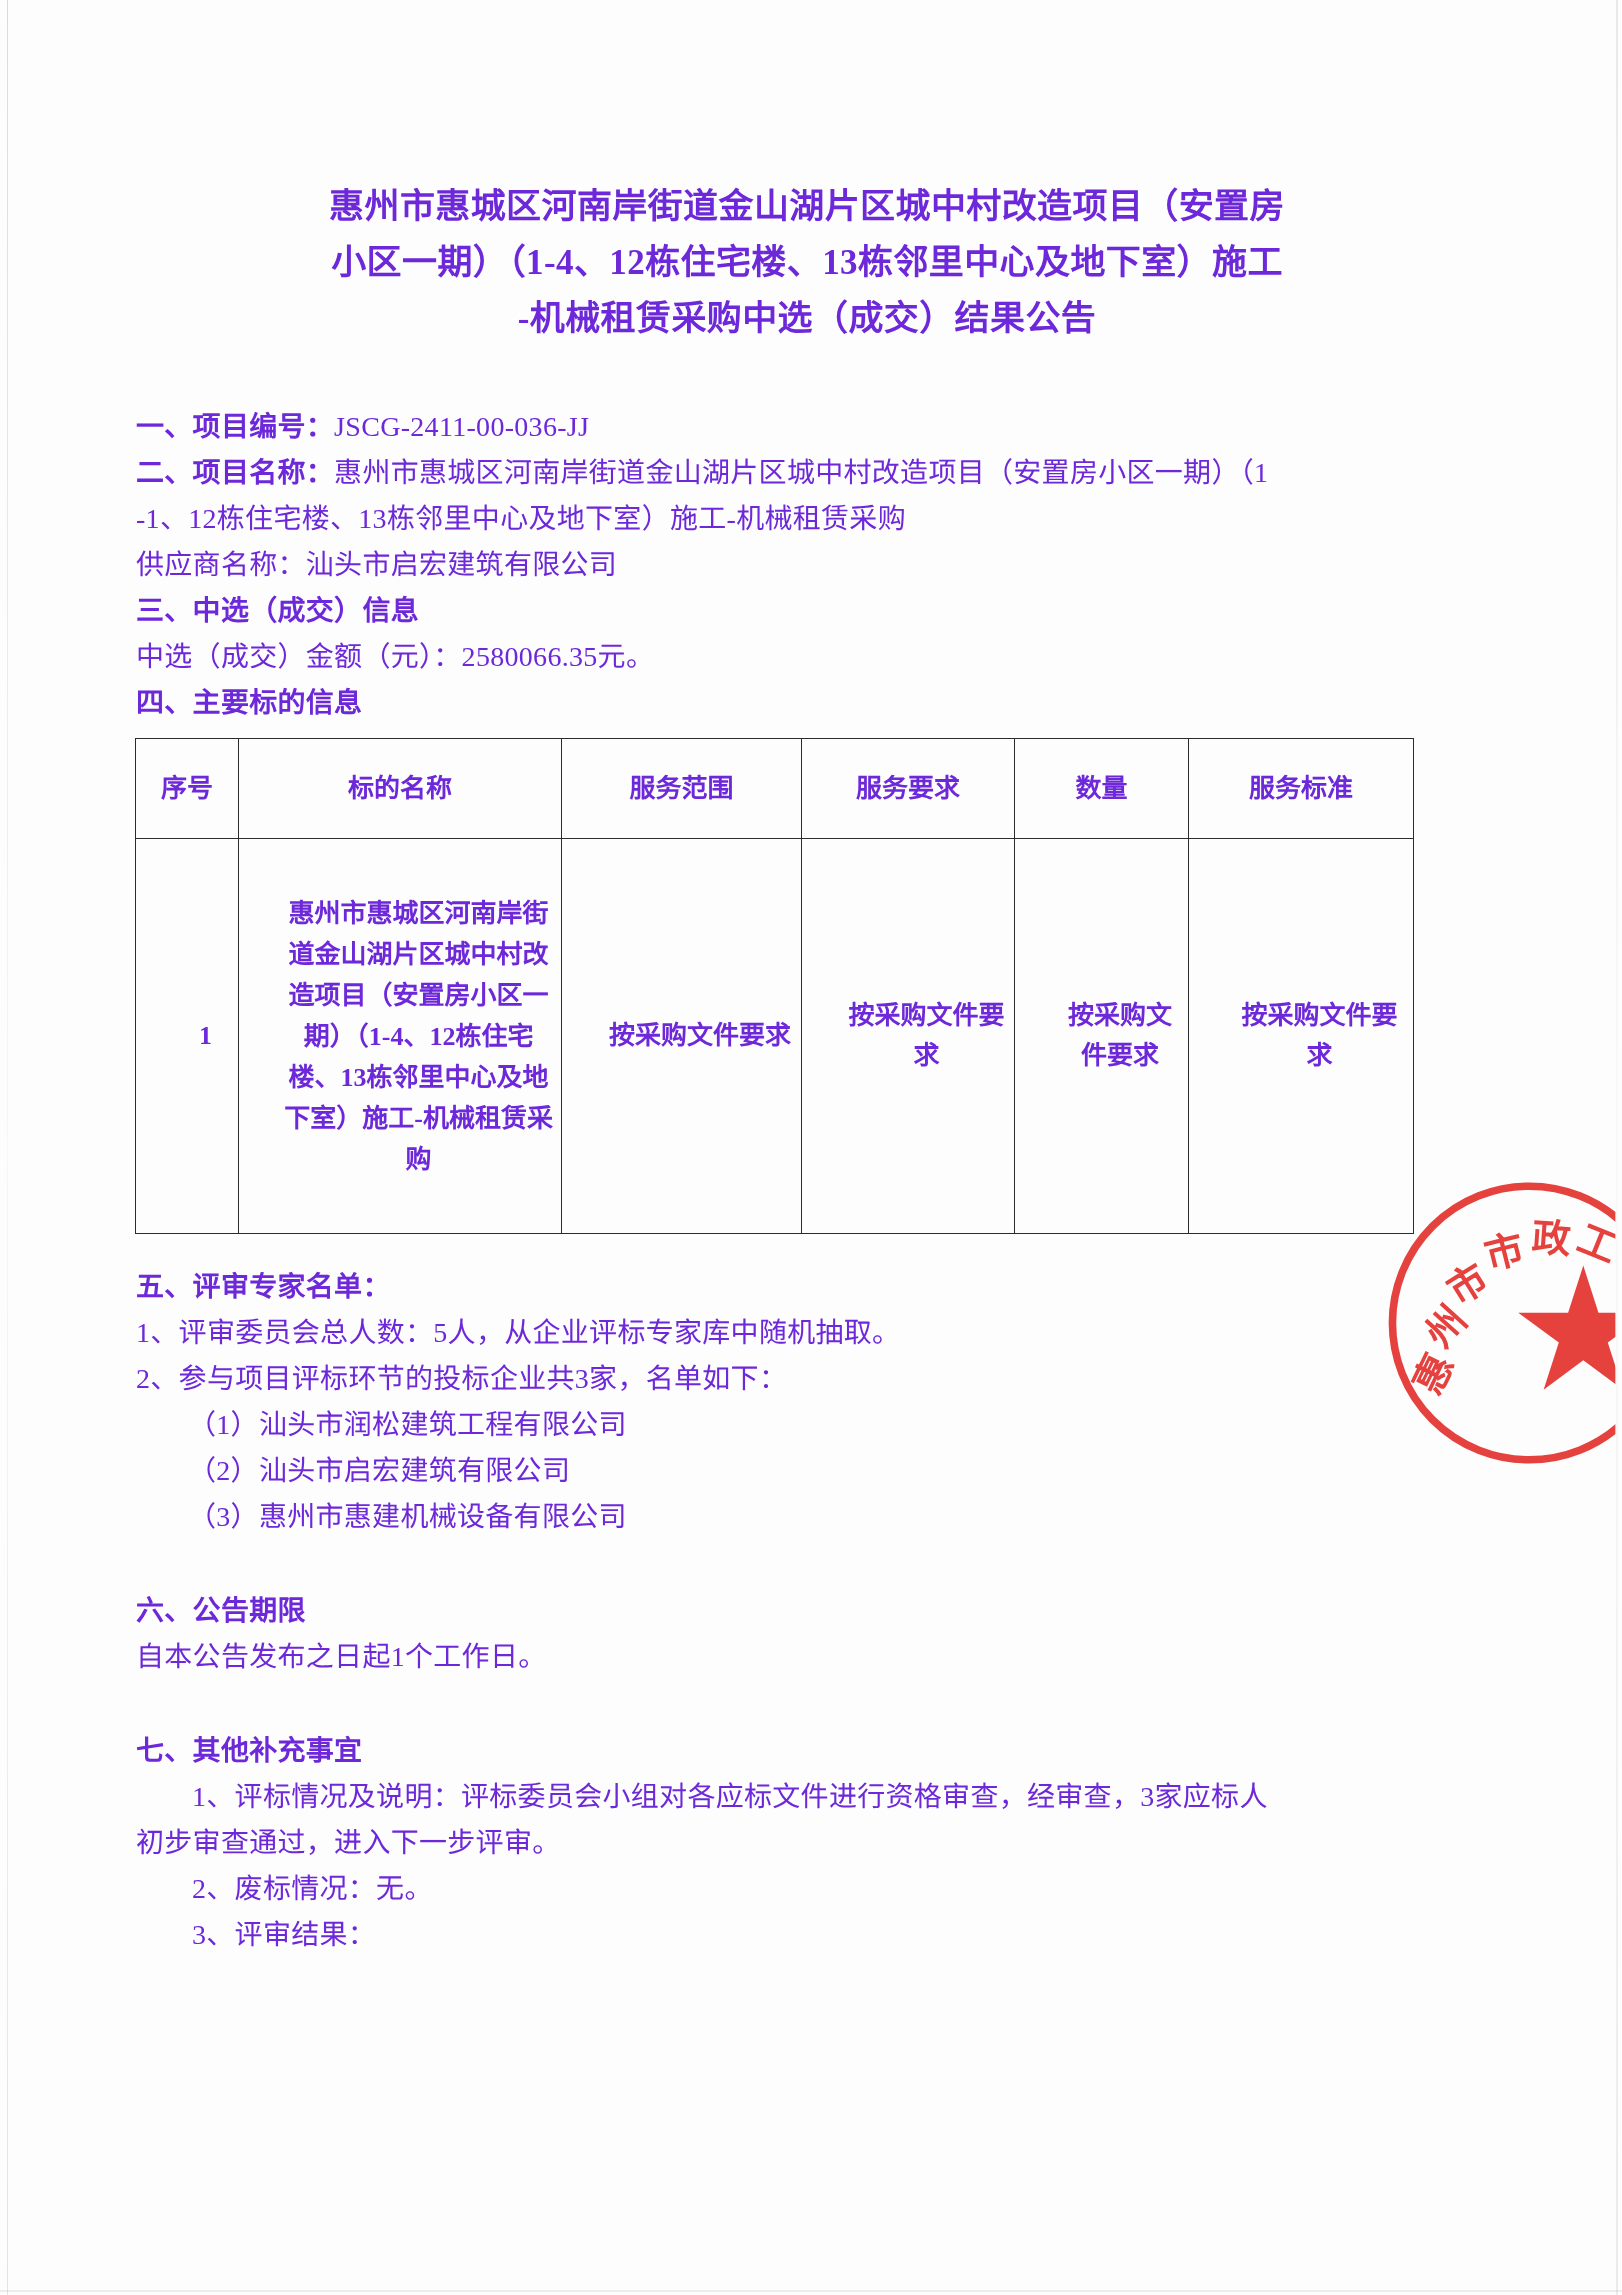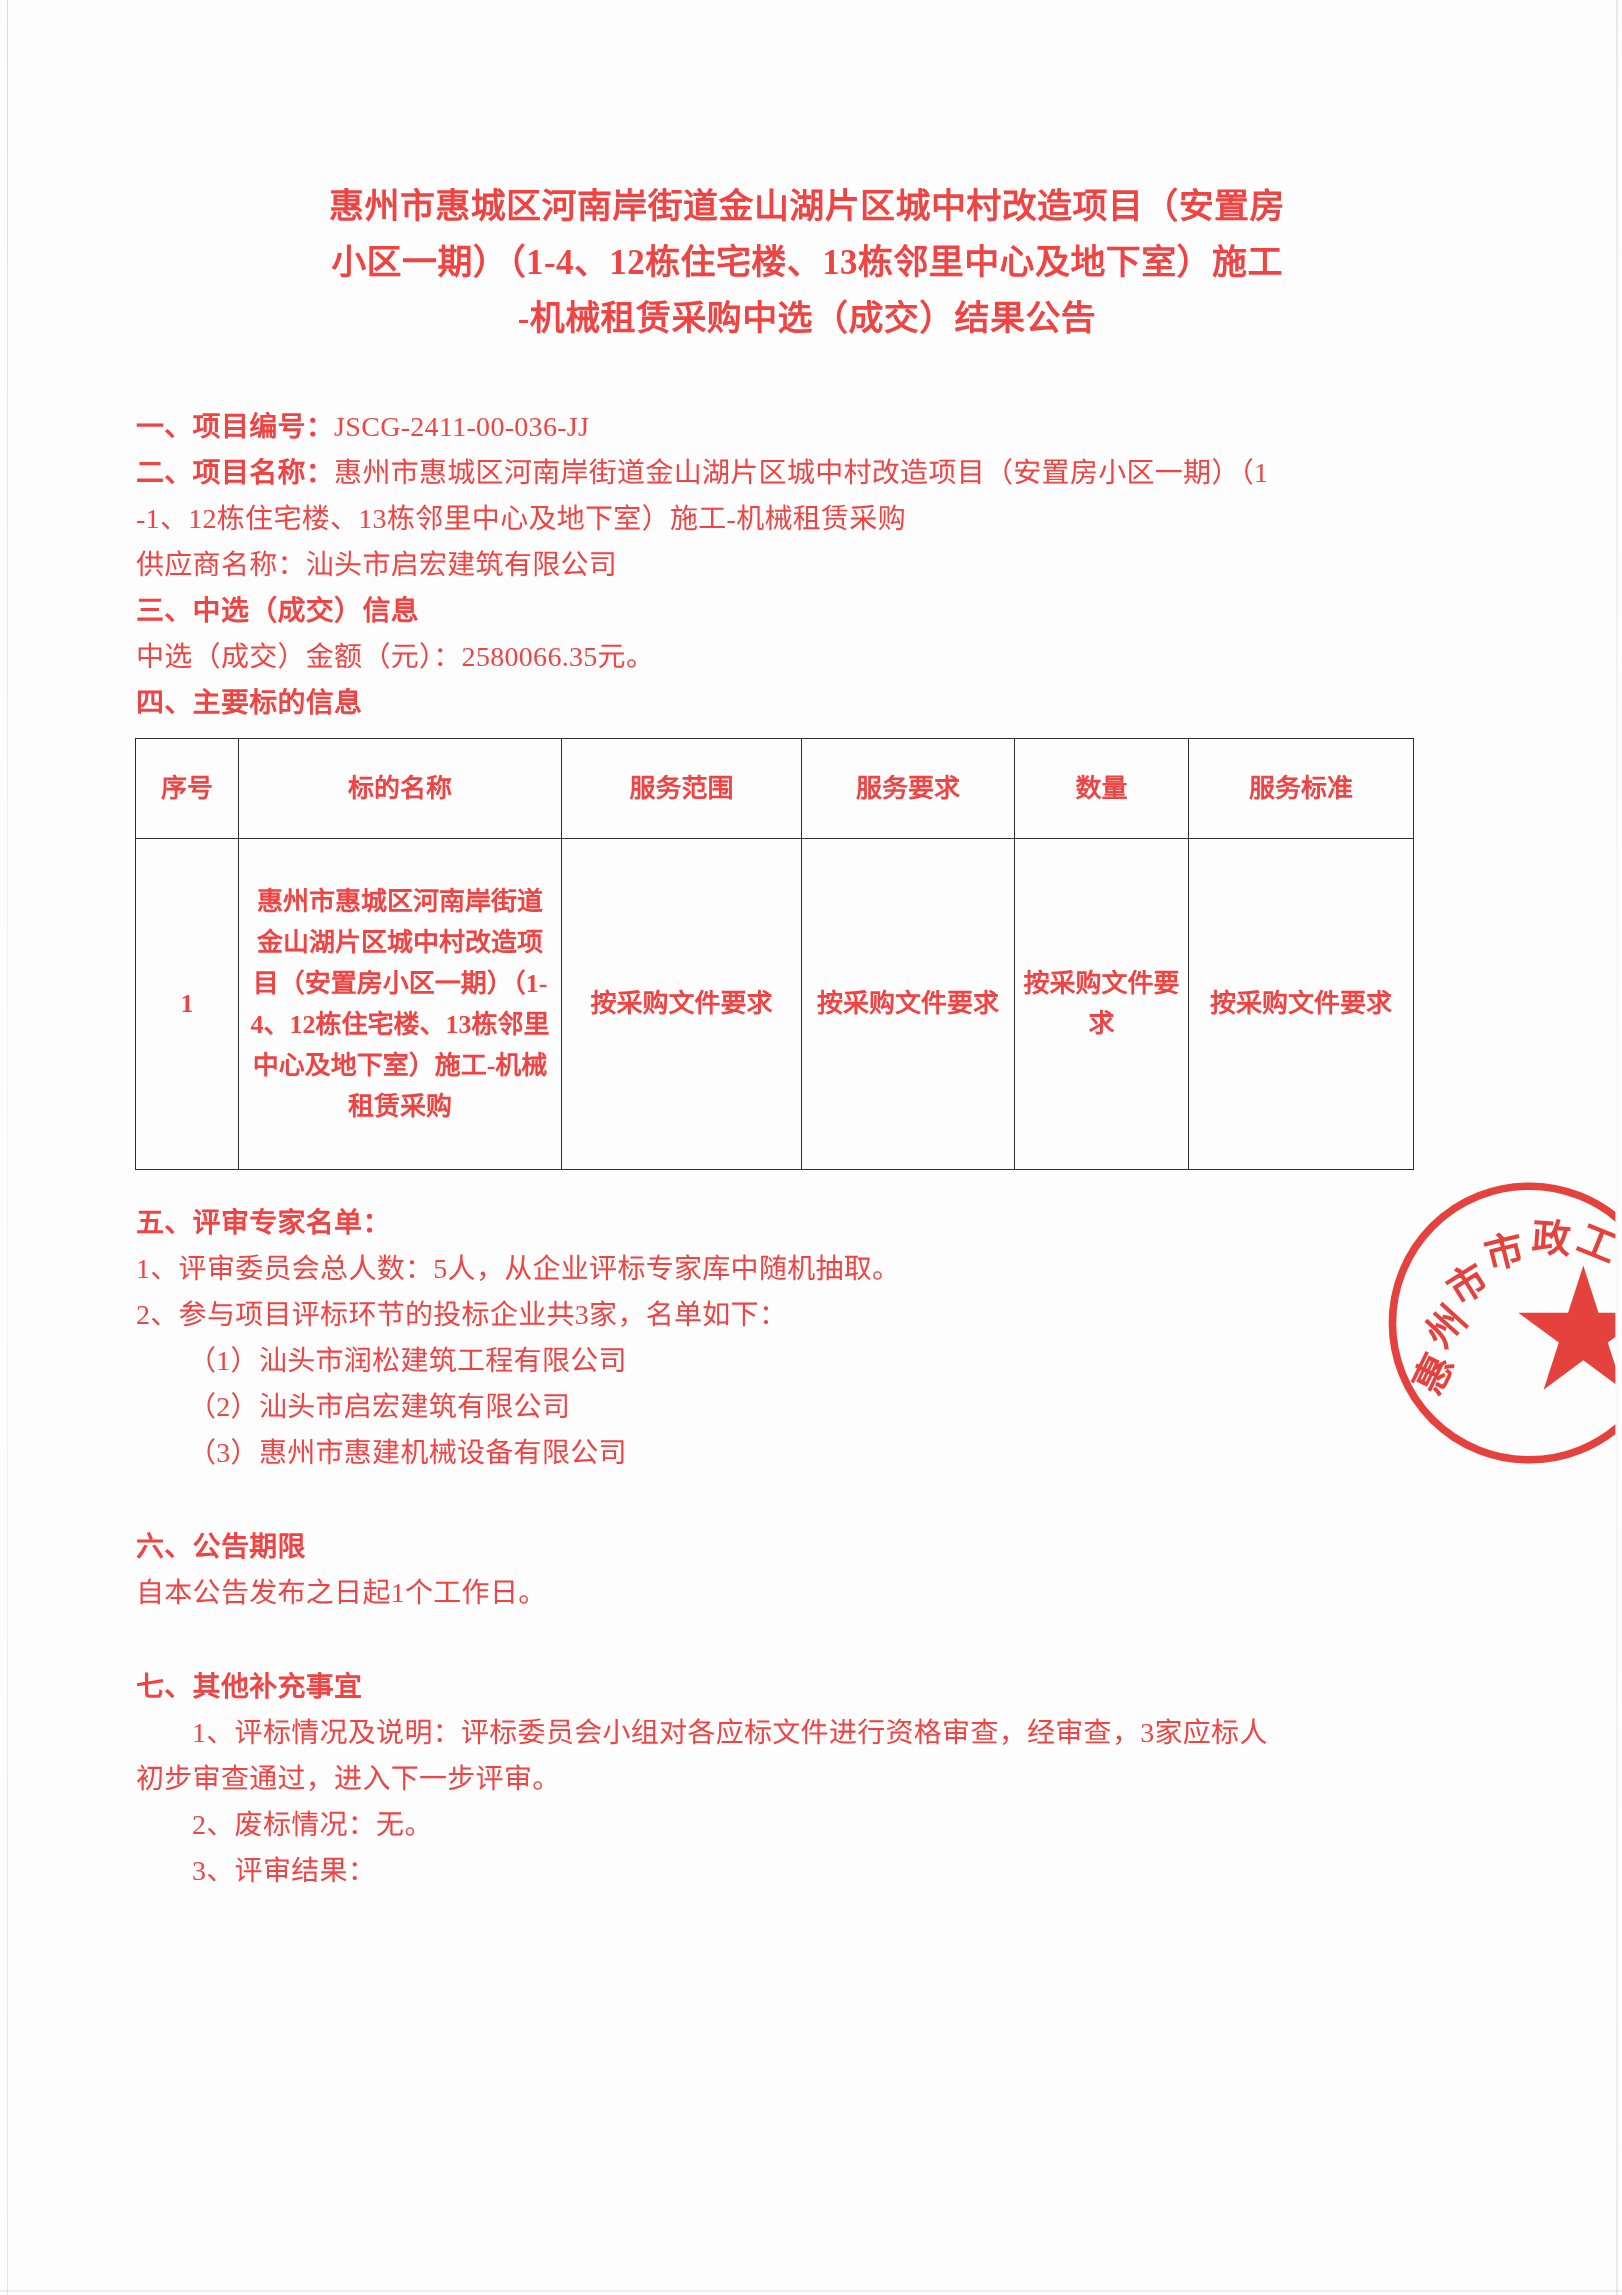--- a/index.html
+++ b/index.html
@@ -10,21 +10,21 @@
   }
 
   .page {
     position: relative;
     width: 1623px;
     height: 2295px;
     margin: 0 auto;
     background: #fdfdfd;
     overflow: hidden;
     font-family: "Liberation Serif", "DejaVu Serif", serif;
-    color: #ef4444;
+    color: #6d28d9;
     box-sizing: border-box;
   }
 
   
   .scan-edge-left {
     position: absolute;
     left: 6.8px; top: 0;
     width: 1.7px; height: 2295px;
     background: linear-gradient(to bottom, rgba(170,180,190,0.45), rgba(200,205,210,0.15), rgba(170,180,190,0.35));
   }
@@ -92,21 +92,21 @@
   }
   table.main-table td, table.main-table th {
     border: 1.7px solid #2b2b2b;
     text-align: center;
     vertical-align: middle;
     font-weight: bold;
     padding: 5px 6.8px;
     box-sizing: border-box;
   }
   table.main-table thead td { height: 100px; }
-  table.main-table tbody td { height: 331px; }
+  table.main-table tbody td { height: 395px; padding-left: 44px; }
 
   .col-0 { width: 103px; }
   .col-1 { width: 323px; margin-top: 20px; }
   .col-2 { width: 240px; }
   .col-3 { width: 213px; }
   .col-4 { width: 174px; }
   .col-5 { width: 225px; }
 
   td.name-cell {
     text-align: left;

